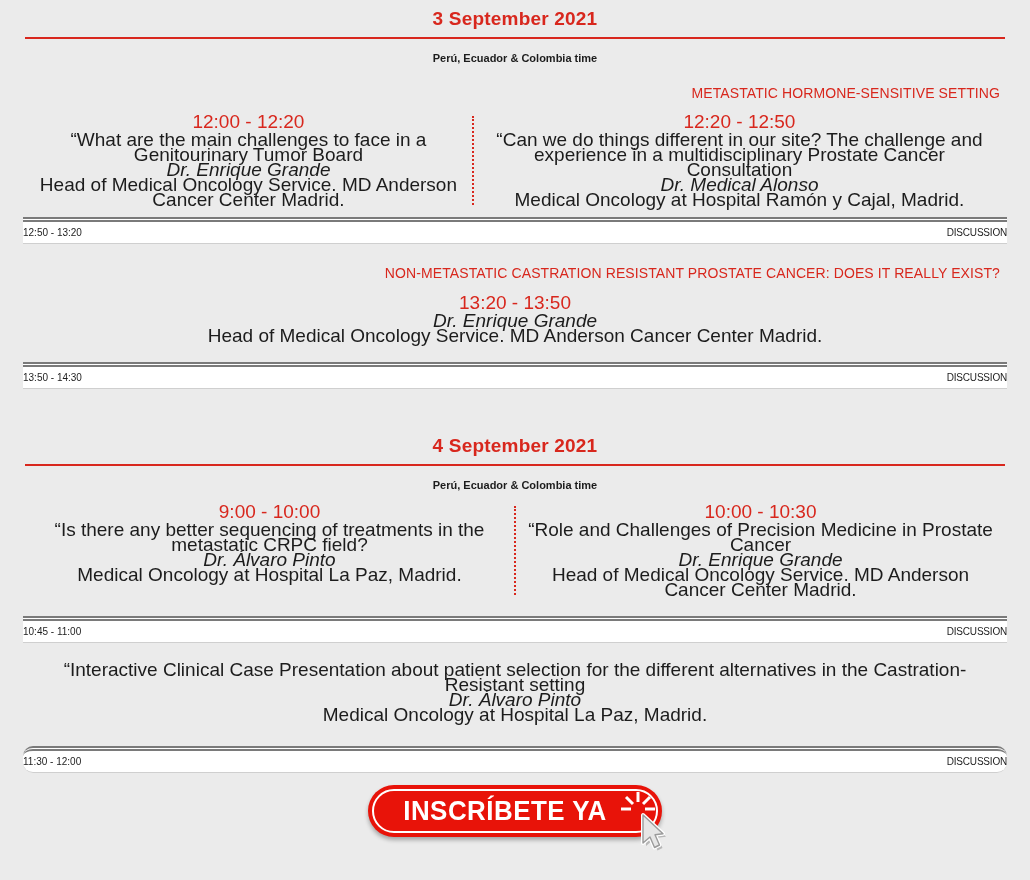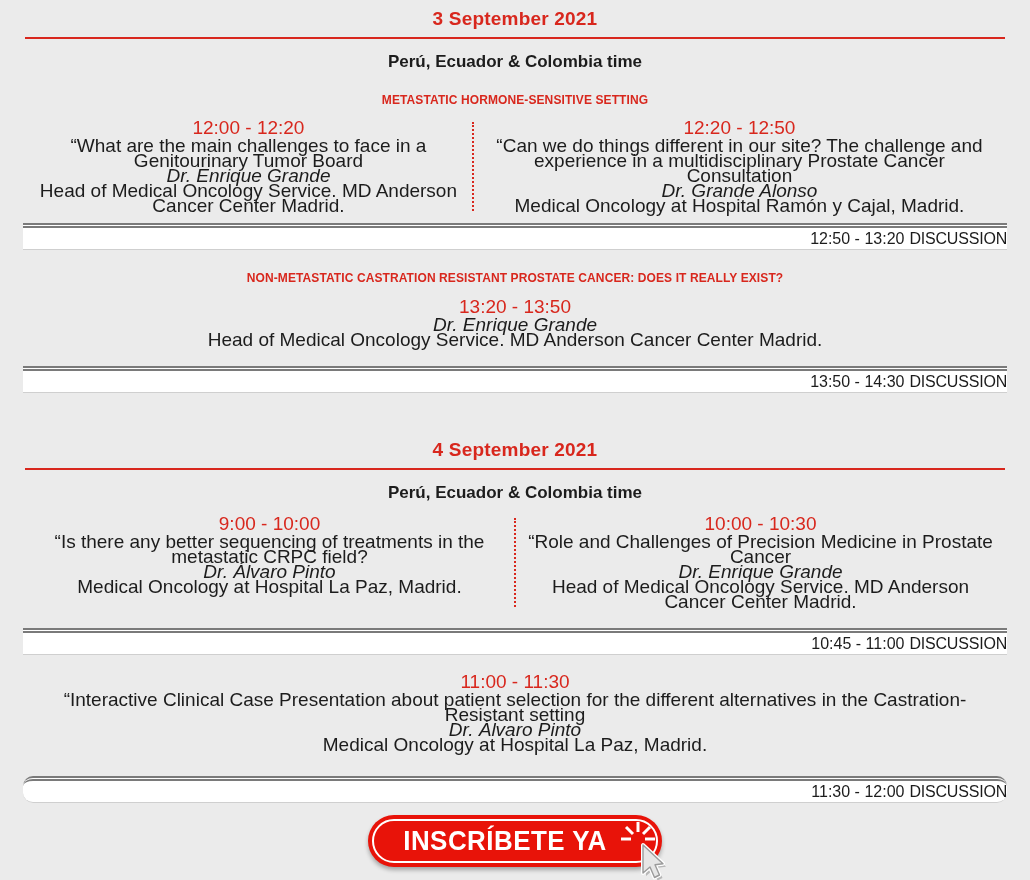--- a/index.html
+++ b/index.html
@@ -26,25 +26,25 @@
     margin:0;text-align:center;
     font-size:19px;font-weight:bold;color:var(--accent-red);
     letter-spacing:.2px;
   }
   .red-rule{
     border:0;border-top:2px solid var(--accent-red);
     margin:7px 25px 0;
   }
   .timezone{
     margin-top:13px;text-align:center;
-    font-size:17px;font-weight:bold;
+    font-size:11px;font-weight:bold;
   }
   .block-heading{
-    margin:21px 30px 0;text-align:center;
-    font-size:12px;font-weight:bold;color:var(--accent-red);
+    margin:21px 30px 0;text-align:right;
+    font-size:14px;font-weight:normal;color:var(--accent-red);
     letter-spacing:.1px;
   }
   .session{text-align:center;font-size:19px;line-height:15px;}
   .session .time{color:var(--accent-red);margin-bottom:3px;}
   .session .stitle{font-weight:normal;}
   .session .speaker{font-style:italic;text-align:center;}
   .session-row{
     display:flex;align-items:stretch;
     margin:13px 25px 0;
   }
@@ -58,22 +58,22 @@
     border-left:2px dotted var(--accent-red);
     margin:2px 0;
   }
   .single-session{margin:14px 60px 0;}
   .discussion{
     margin:10px 23px 0;
     background:#ffffff;
     border-top:5px double var(--bar-gray);
     border-bottom:1px solid #cfcfcf;
     height:27px;
-    display:flex;align-items:center;justify-content:flex-end;
-    font-size:16px;
+    display:flex;align-items:center;justify-content:space-between;
+    font-size:10px;
   }
   .discussion .disc-time{margin-right:5px;}
   .discussion .disc-label{letter-spacing:-.2px;}
   .disc-after-block{margin-top:19px;}
   .day-2{margin-top:46px;}
   .cta-wrap{
     margin-top:12px;
     display:flex;justify-content:center;
   }
   .cta{
@@ -118,21 +118,21 @@
       <div class="col col-left session">
         <div class="time">12:00 - 12:20</div>
         <div class="stitle">“What are the main challenges to face in a Genitourinary Tumor Board</div>
         <div class="speaker">Dr. Enrique Grande</div>
         <div class="affil">Head of Medical Oncology Service. MD Anderson Cancer Center Madrid.</div>
       </div>
       <div class="vsep"></div>
       <div class="col col-right session">
         <div class="time">12:20 - 12:50</div>
         <div class="stitle">“Can we do things different in our site? The challenge and experience in a multidisciplinary Prostate Cancer Consultation</div>
-        <div class="speaker">Dr. Grande Alonso</div>
+        <div class="speaker">Dr. Medical Alonso</div>
         <div class="affil">Medical Oncology at Hospital Ramón y Cajal, Madrid.</div>
       </div>
     </div>
 
     <div class="discussion">
       <span class="disc-time">12:50 - 13:20</span>
       <span class="disc-label">DISCUSSION</span>
     </div>
 
     <h2 class="block-heading">NON-METASTATIC CASTRATION RESISTANT PROSTATE CANCER: DOES IT REALLY EXIST?</h2>
@@ -170,21 +170,20 @@
         <div class="affil">Head of Medical Oncology Service. MD Anderson Cancer Center Madrid.</div>
       </div>
     </div>
 
     <div class="discussion disc-after-block">
       <span class="disc-time">10:45 - 11:00</span>
       <span class="disc-label">DISCUSSION</span>
     </div>
 
     <div class="session single-session" style="margin-top:19px;">
-      <div class="time">11:00 - 11:30</div>
       <div class="stitle">“Interactive Clinical Case Presentation about patient selection for the different alternatives in the Castration-Resistant setting</div>
       <div class="speaker">Dr. Álvaro Pinto</div>
       <div class="affil">Medical Oncology at Hospital La Paz, Madrid.</div>
     </div>
 
     <div class="discussion" style="margin-top:24px;border-radius:10px;">
       <span class="disc-time">11:30 - 12:00</span>
       <span class="disc-label">DISCUSSION</span>
     </div>
   </section>

